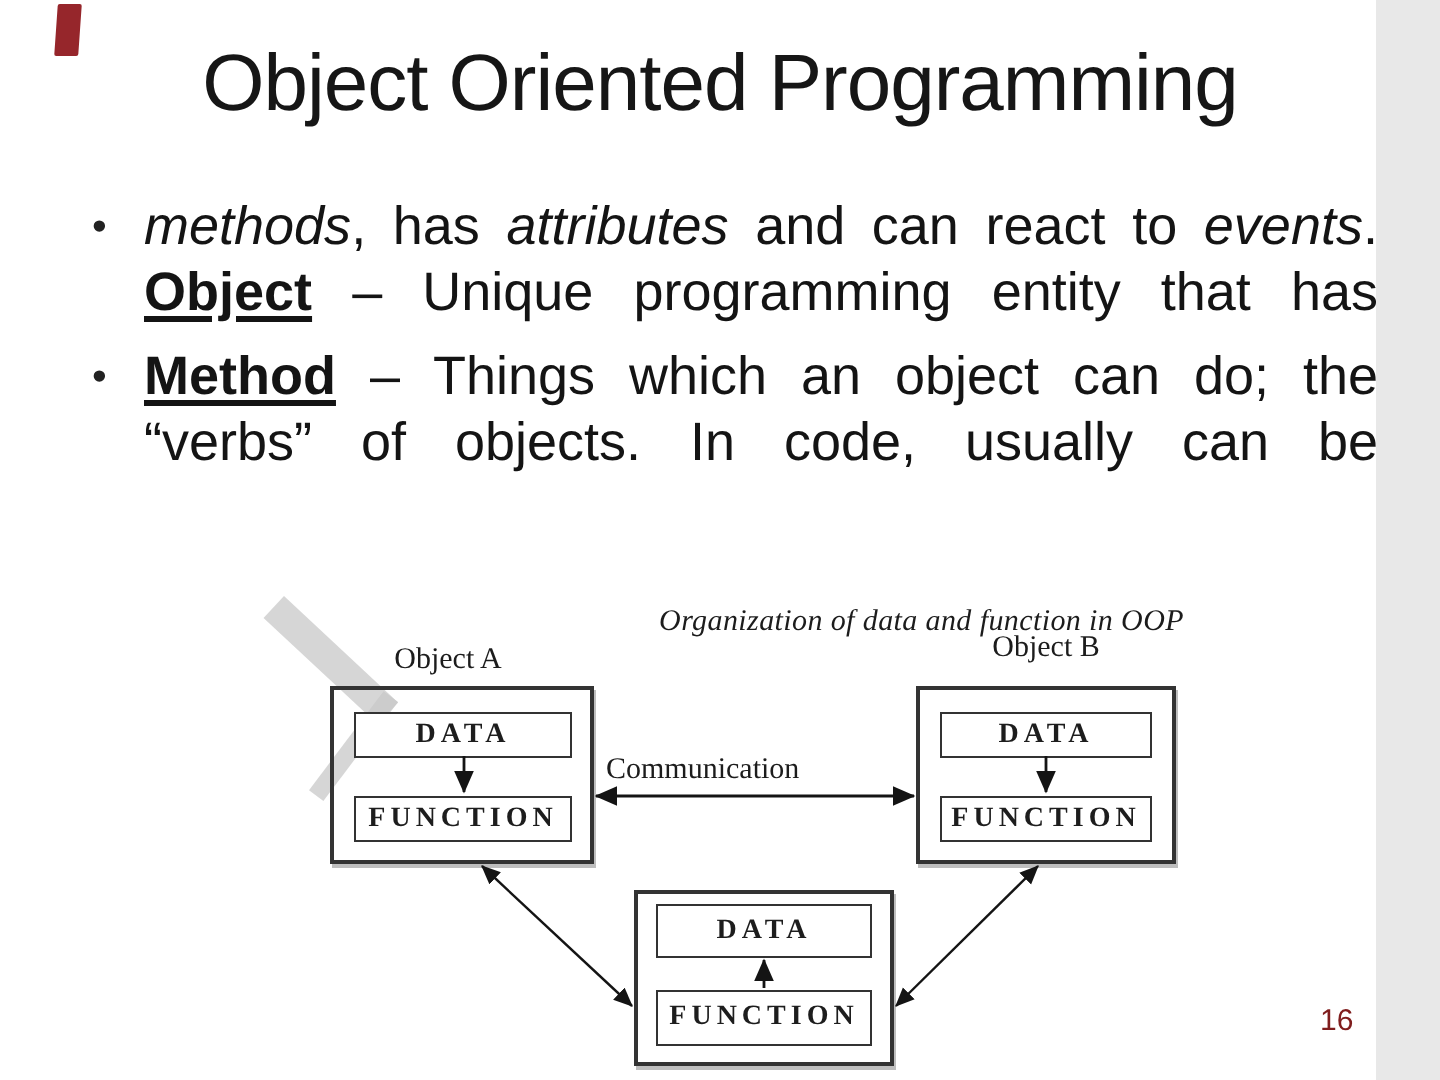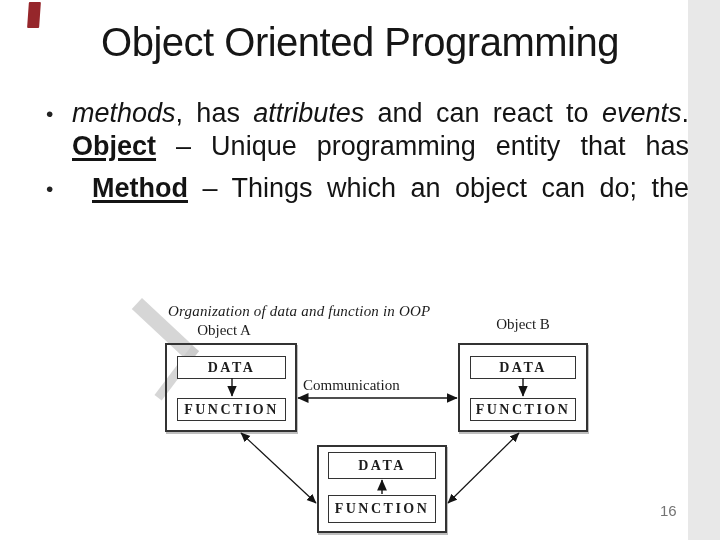--- a/index.html
+++ b/index.html
@@ -22,21 +22,21 @@
   .bullet + .bullet{margin-top:9px;}
   .bullet .dot{font-size:21px;line-height:33px;color:#222;}
   .bl{font-size:27px;line-height:33px;text-align:justify;}
   .bl.just{text-align-last:justify;}
   .bl span[data-u]{text-decoration:underline;text-decoration-thickness:2.5px;text-underline-offset:3px;}
   
   .figure{position:absolute;left:148px;top:296px;width:444px;height:242px;font-family:"Liberation Serif",serif;color:#1c1c1c;}
   .wm{position:absolute;background:#c8c8c8;opacity:.75;z-index:1;}
   .wm1{left:-6px;top:2px;width:78px;height:15px;transform:rotate(43deg);transform-origin:left top;}
   .wm2{left:51px;top:55px;width:62px;height:9px;transform:rotate(127deg);transform-origin:left top;}
-  .fig-caption{position:absolute;left:20px;top:7px;width:424px;text-align:left;font-size:15px;font-style:italic;letter-spacing:.2px;}
+  .fig-caption{position:absolute;left:20px;top:7px;width:424px;text-align:right;font-size:15px;font-style:italic;letter-spacing:.2px;}
   .obj-label{position:absolute;font-size:15px;width:100px;text-align:center;}
   .obj-label.a{left:26px;top:26px;}
   .obj-label.b{left:325px;top:20px;}
   .comm-label{position:absolute;left:155px;top:81px;width:110px;text-align:left;font-size:15px;font-weight:400;}
   .obox{position:absolute;border:2px solid #333;box-shadow:1px 2px 0 rgba(110,110,110,.45);z-index:2;}
   .obox.a{left:17px;top:47px;width:128px;height:85px;}
   .obox.b{left:310px;top:47px;width:126px;height:85px;}
   .obox.c{left:169px;top:149px;width:126px;height:84px;}
   .ibox{
     position:absolute;border:1.5px solid #333;background:#fff;z-index:3;
@@ -67,21 +67,22 @@
     <div class="bullet">
       <span class="dot">•</span>
       <div>
         <div class="bl just"><span style="font-style: italic;">methods</span><span>, has </span><span style="font-style: italic;">attributes</span><span> and can react to </span><span style="font-style: italic;">events</span><span>.</span></div>
         <div class="bl just"><span data-u="" style="font-weight: 700;">Object</span><span> – Unique programming entity that has</span></div>
       </div>
     </div>
     <div class="bullet">
       <span class="dot">•</span>
       <div>
-        <div class="bl just"><span data-u="" style="font-weight: 700; margin-left: 20px;">Method</span><span> – Things which an object can do; the</span></div>
+        <div class="bl just"><span data-u="" style="font-weight: 700;">Method</span><span> – Things which an object can do; the</span></div>
+        <div class="bl just"><span>“verbs” of objects. In code, usually can be</span></div>
       </div>
     </div>
   </div>
 
   <div class="figure">
     <div class="wm wm1"></div>
     <div class="wm wm2"></div>
 
     <div class="fig-caption">Organization of data and function in OOP</div>
     <div class="obj-label a">Object A</div>
@@ -107,15 +108,15 @@
       </defs>
       <line x1="84" y1="82" x2="84" y2="100" stroke="#141414" stroke-width="1.4" marker-end="url(#ah)"></line>
       <line x1="375" y1="82" x2="375" y2="100" stroke="#141414" stroke-width="1.4" marker-end="url(#ah)"></line>
       <line x1="234" y1="198" x2="234" y2="184" stroke="#141414" stroke-width="1.4" marker-end="url(#ah)"></line>
       <line x1="150" y1="102" x2="309" y2="102" stroke="#141414" stroke-width="1.4" marker-start="url(#ah)" marker-end="url(#ah)"></line>
       <line x1="93" y1="137" x2="168" y2="207" stroke="#141414" stroke-width="1.2" marker-start="url(#ah)" marker-end="url(#ah)"></line>
       <line x1="371" y1="137" x2="300" y2="207" stroke="#141414" stroke-width="1.2" marker-start="url(#ah)" marker-end="url(#ah)"></line>
     </svg>
   </div>
 
-  <div class="page-num" style="color: #737373;">16</div>
+  <div class="page-num" style="color: #7f1d1d;">16</div>
 
 </div>
 
 </body></html>

